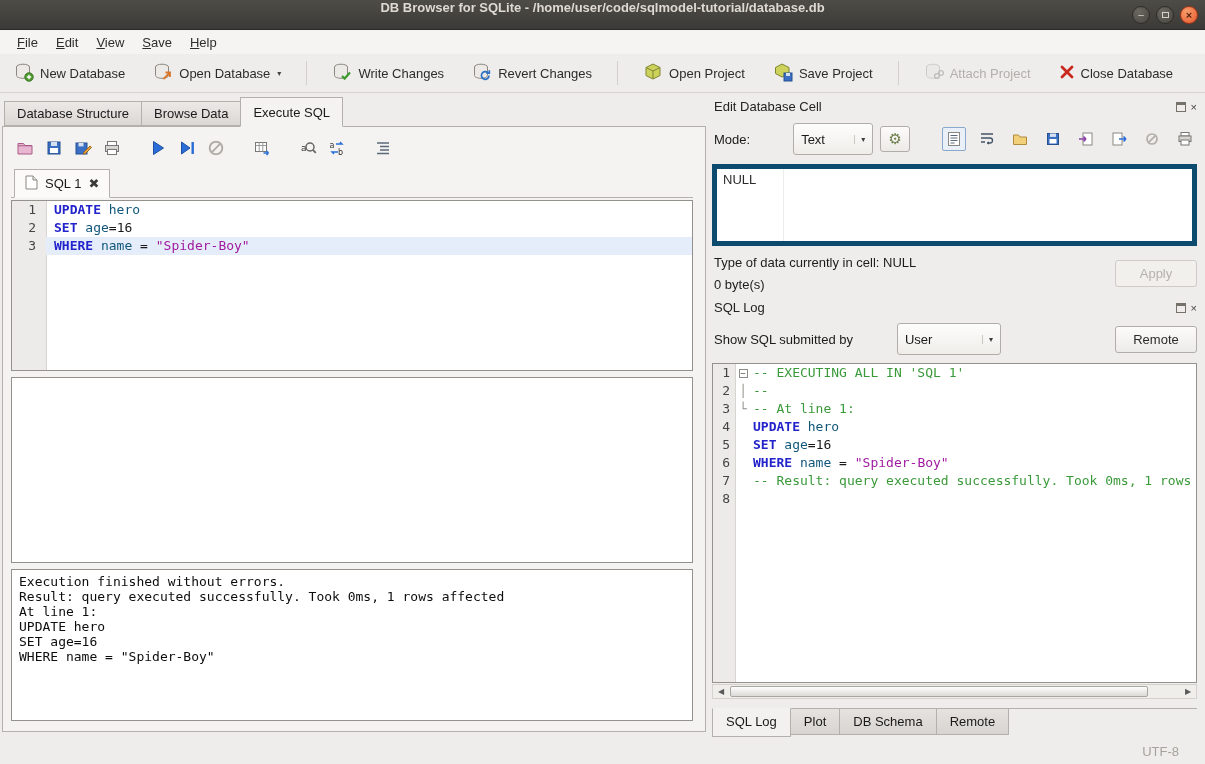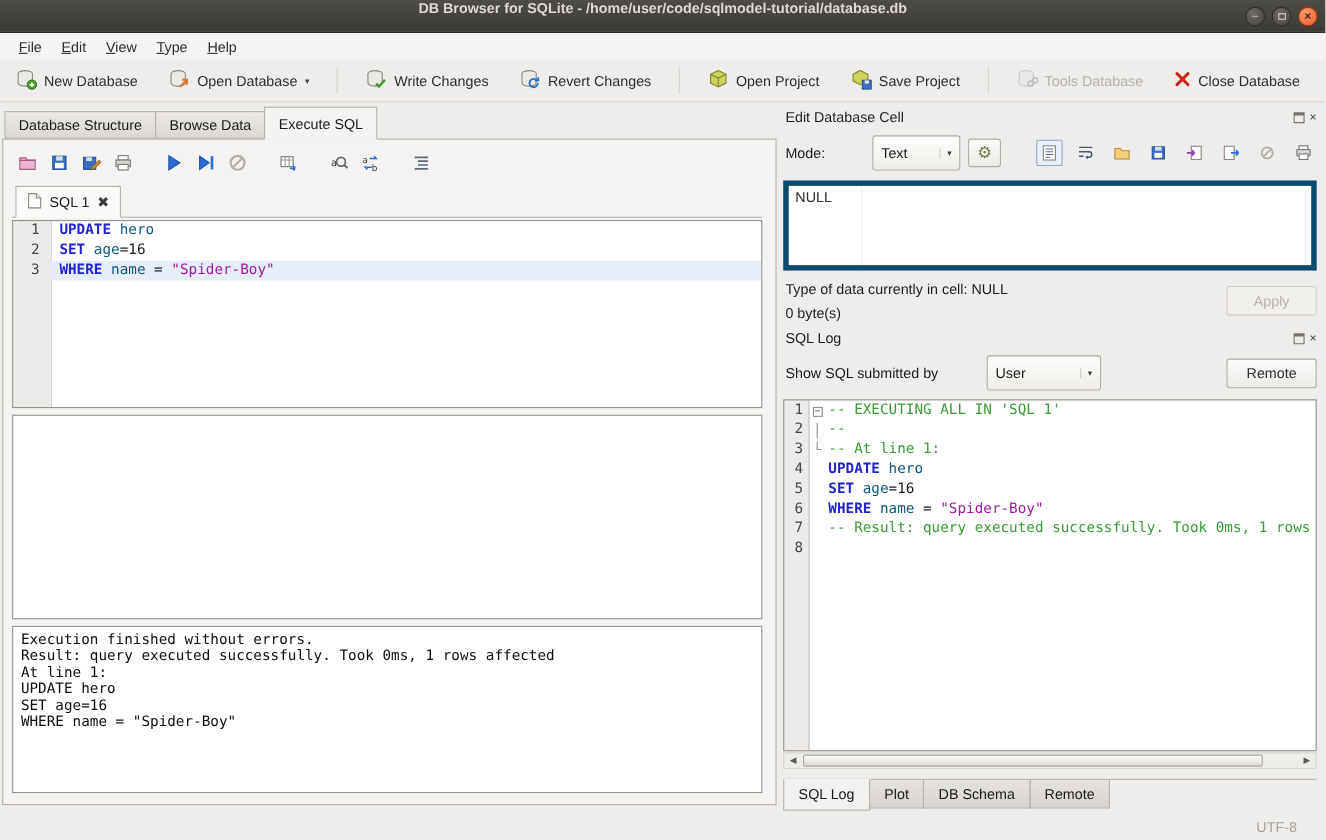--- a/index.html
+++ b/index.html
@@ -130,21 +130,21 @@
     <div class="win-btn">–</div>
     <div class="win-btn"><span class="maxbox"></span></div>
     <div class="win-btn close">×</div>
   </div>
 </div>
 
 <div class="menubar">
   <span class="menu-item">File</span>
   <span class="menu-item">Edit</span>
   <span class="menu-item">View</span>
-  <span class="menu-item">Type</span>
+  <span class="menu-item">Save</span>
   <span class="menu-item">Help</span>
 </div>
 
 <div class="toolbar">
   <div class="tb-btn">
     <span><svg width="20" height="20" viewBox="0 0 20 20">
           <ellipse cx="9" cy="5" rx="6.5" ry="2.8" fill="#eceae6" stroke="#8a8780"></ellipse>
           <path d="M2.5 5v8.5c0 1.5 2.9 2.8 6.5 2.8s6.5-1.3 6.5-2.8V5" fill="#eceae6" stroke="#8a8780"></path>
           <circle cx="15" cy="15" r="4.2" fill="#4e9a2e" stroke="#3b7423"></circle>
           <path d="M15 12.8v4.4M12.8 15h4.4" stroke="#fff" stroke-width="1.4"></path>
@@ -196,21 +196,21 @@
     <span>Save Project</span>
   </div>
   <div class="tb-sep"></div>
   <div class="tb-btn disabled">
     <span><svg width="20" height="20" viewBox="0 0 20 20">
           <ellipse cx="9" cy="5" rx="6.5" ry="2.8" fill="#e7e5e1" stroke="#a7a49f"></ellipse>
           <path d="M2.5 5v8.5c0 1.5 2.9 2.8 6.5 2.8s6.5-1.3 6.5-2.8V5" fill="#e7e5e1" stroke="#a7a49f"></path>
           <circle cx="13" cy="14" r="2.4" fill="none" stroke="#8b8883" stroke-width="1.4"></circle>
           <circle cx="17" cy="11" r="2.4" fill="none" stroke="#8b8883" stroke-width="1.4"></circle>
         </svg></span>
-    <span>Tools Database</span>
+    <span>Attach Project</span>
   </div>
   <div class="tb-btn">
     <span><svg width="16" height="16" viewBox="0 0 16 16">
           <path d="M3 3l10 10M13 3L3 13" stroke="#c8281e" stroke-width="2.8" stroke-linecap="round"></path>
         </svg></span>
     <span>Close Database</span>
   </div>
 </div>
 
 <div class="content">

